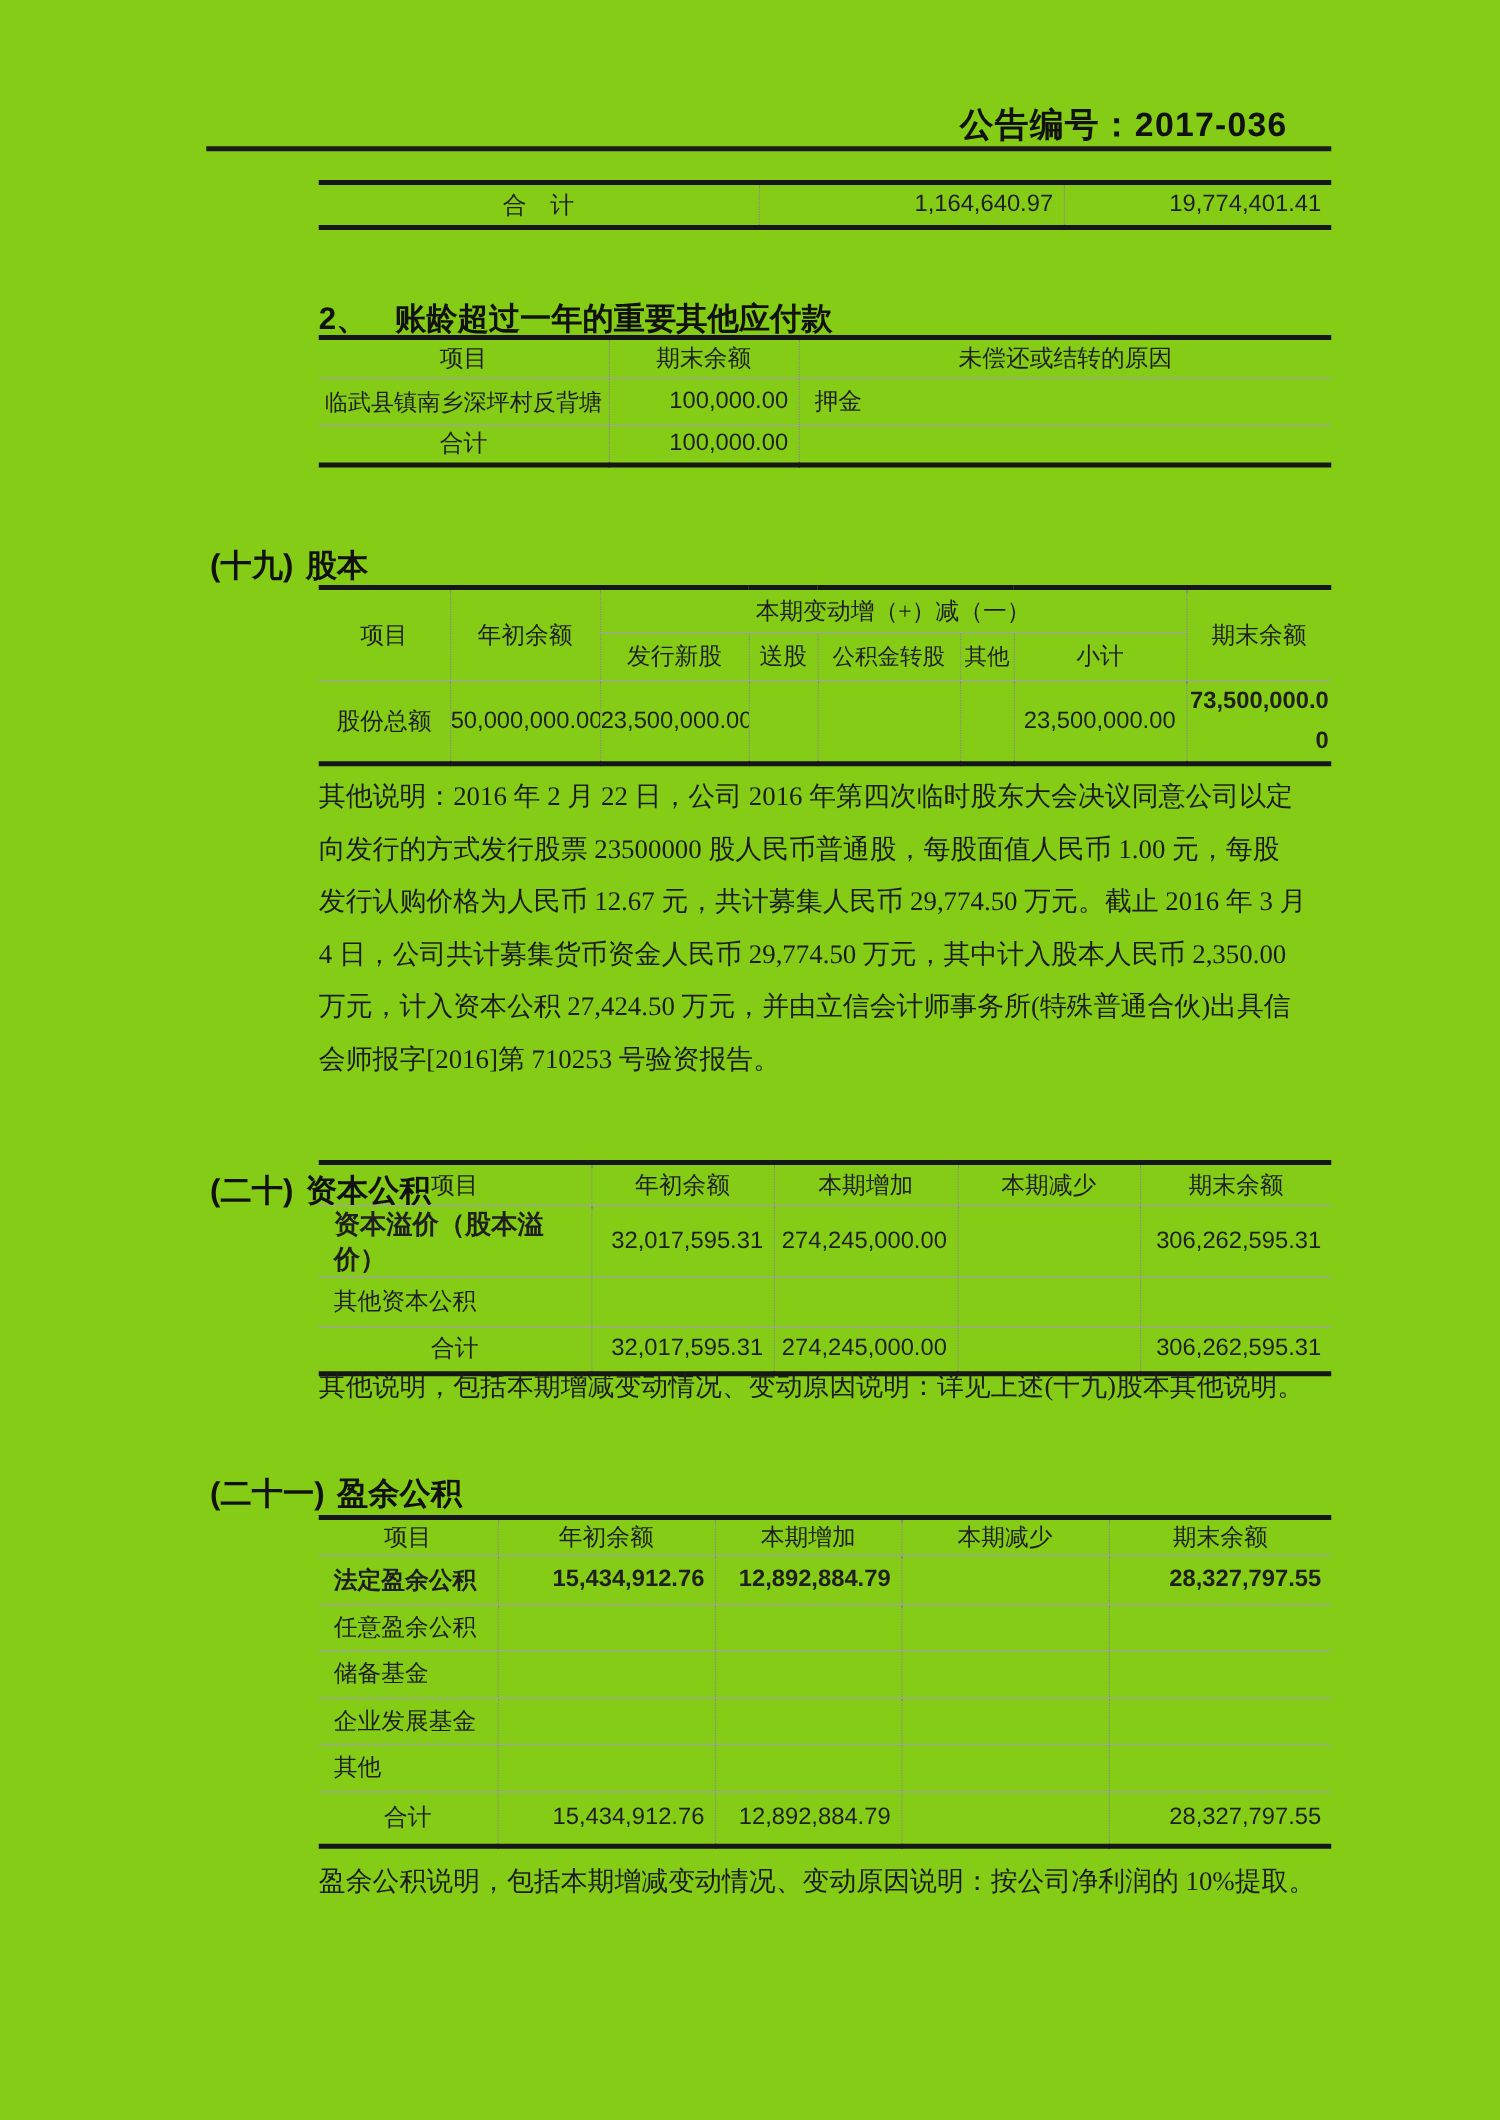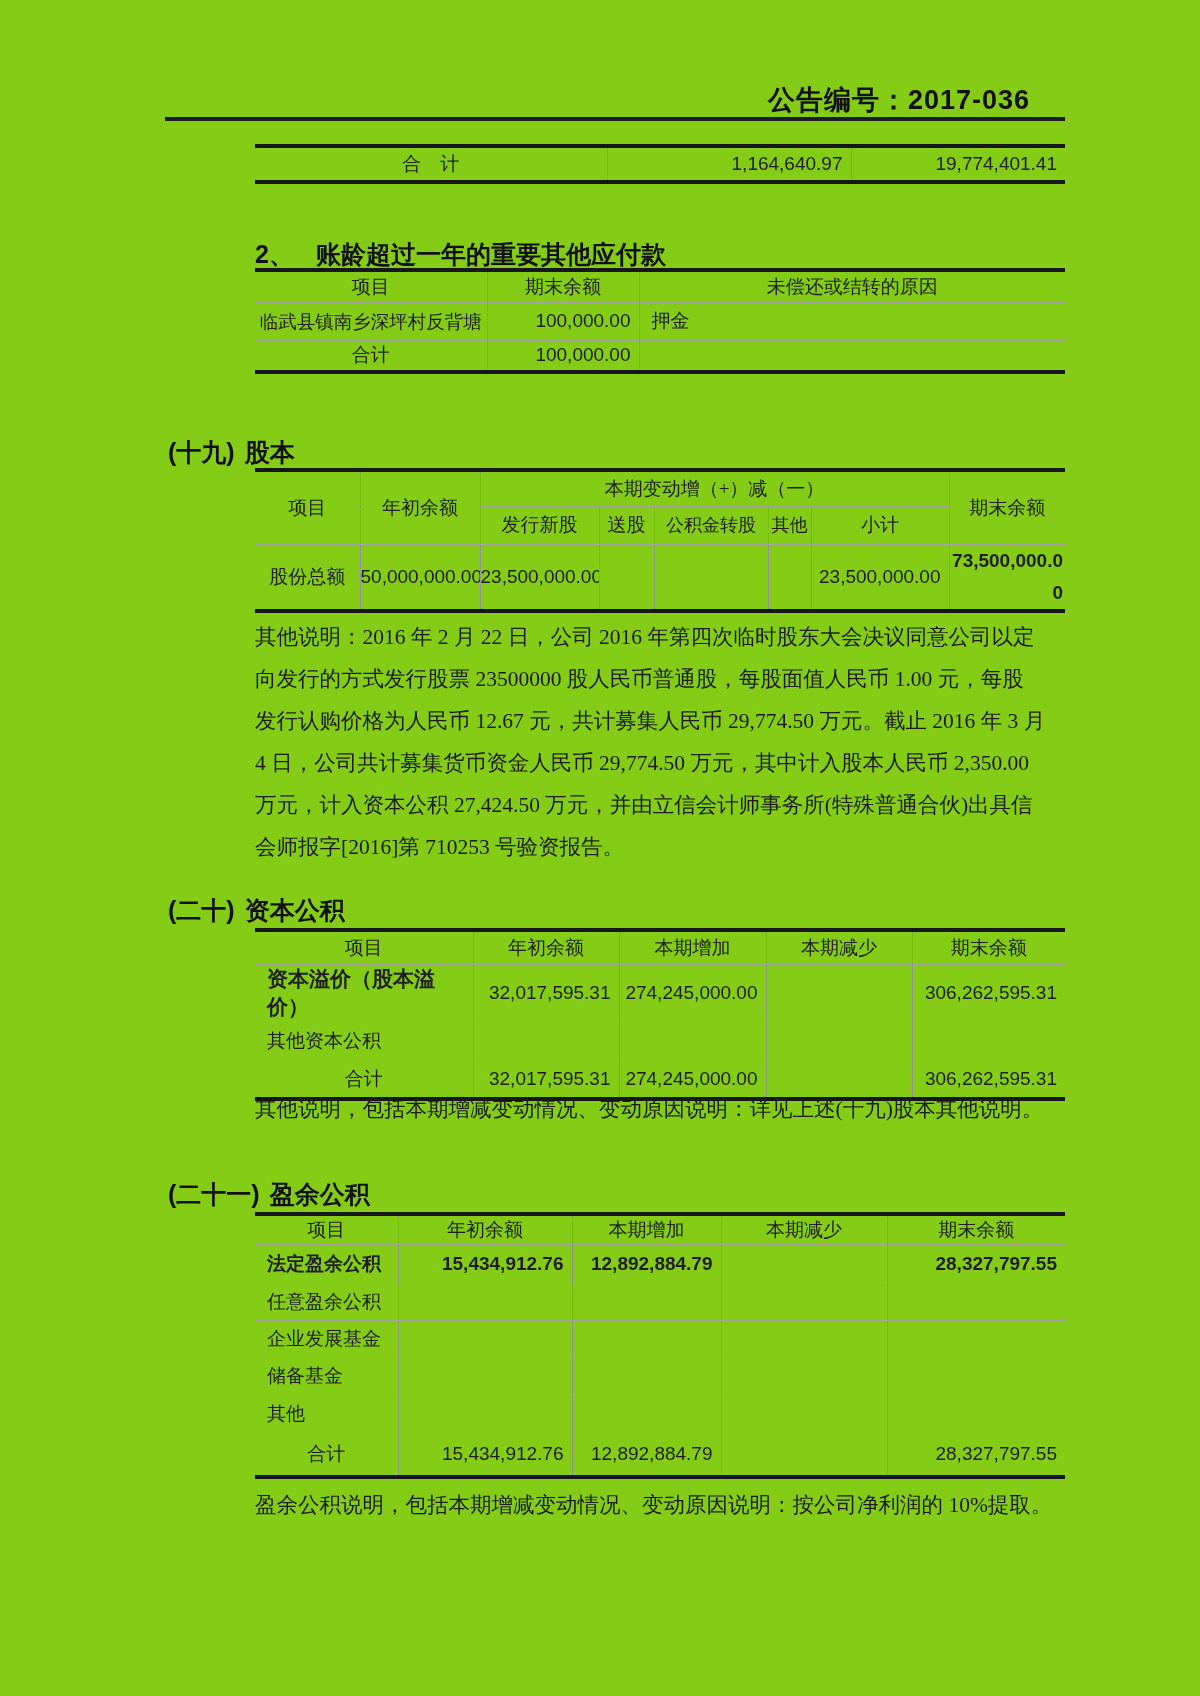--- a/index.html
+++ b/index.html
@@ -169,21 +169,21 @@
       </table>
   </div>
 
   <div class="para">其他说明：2016 年 2 月 22 日，公司 2016 年第四次临时股东大会决议同意公司以定
 向发行的方式发行股票 23500000 股人民币普通股，每股面值人民币 1.00 元，每股
 发行认购价格为人民币 12.67 元，共计募集人民币 29,774.50 万元。截止 2016 年 3 月
 4 日，公司共计募集货币资金人民币 29,774.50 万元，其中计入股本人民币 2,350.00
 万元，计入资本公积 27,424.50 万元，并由立信会计师事务所(特殊普通合伙)出具信
 会师报字[2016]第 710253 号验资报告。</div>
 
-  <div class="sec-heading outer-heading" style="top:894px;">
+  <div class="sec-heading outer-heading" style="top:936px;">
     <span class="sec-no">(二十)</span>
     <span>资本公积</span>
   </div>
 
   <div class="tblwrap" style="top:928px;">
     <table class="doc">
       <colgroup>
         <col style="width:218px">
           <col style="width:146px">
           <col style="width:147px">
@@ -254,29 +254,29 @@
         <td class="num"></td>
         <td class="num last">28,327,797.55</td>
       </tr>
       <tr style="height:37px;">
         <td class="left">任意盈余公积</td>
         <td class="num"></td>
         <td class="num"></td>
         <td class="num"></td>
         <td class="num last"></td>
       </tr>
+      <tr style="height:38px;">
+        <td class="left">储备基金</td>
+        <td class="num"></td>
+        <td class="num"></td>
+        <td class="num"></td>
+        <td class="num last"></td>
+      </tr>
       <tr style="height:37px;">
         <td class="left">企业发展基金</td>
-        <td class="num"></td>
-        <td class="num"></td>
-        <td class="num"></td>
-        <td class="num last"></td>
-      </tr>
-      <tr style="height:38px;">
-        <td class="left">储备基金</td>
         <td class="num"></td>
         <td class="num"></td>
         <td class="num"></td>
         <td class="num last"></td>
       </tr>
       <tr style="height:38px;">
         <td class="left">其他</td>
         <td class="num"></td>
         <td class="num"></td>
         <td class="num"></td>

